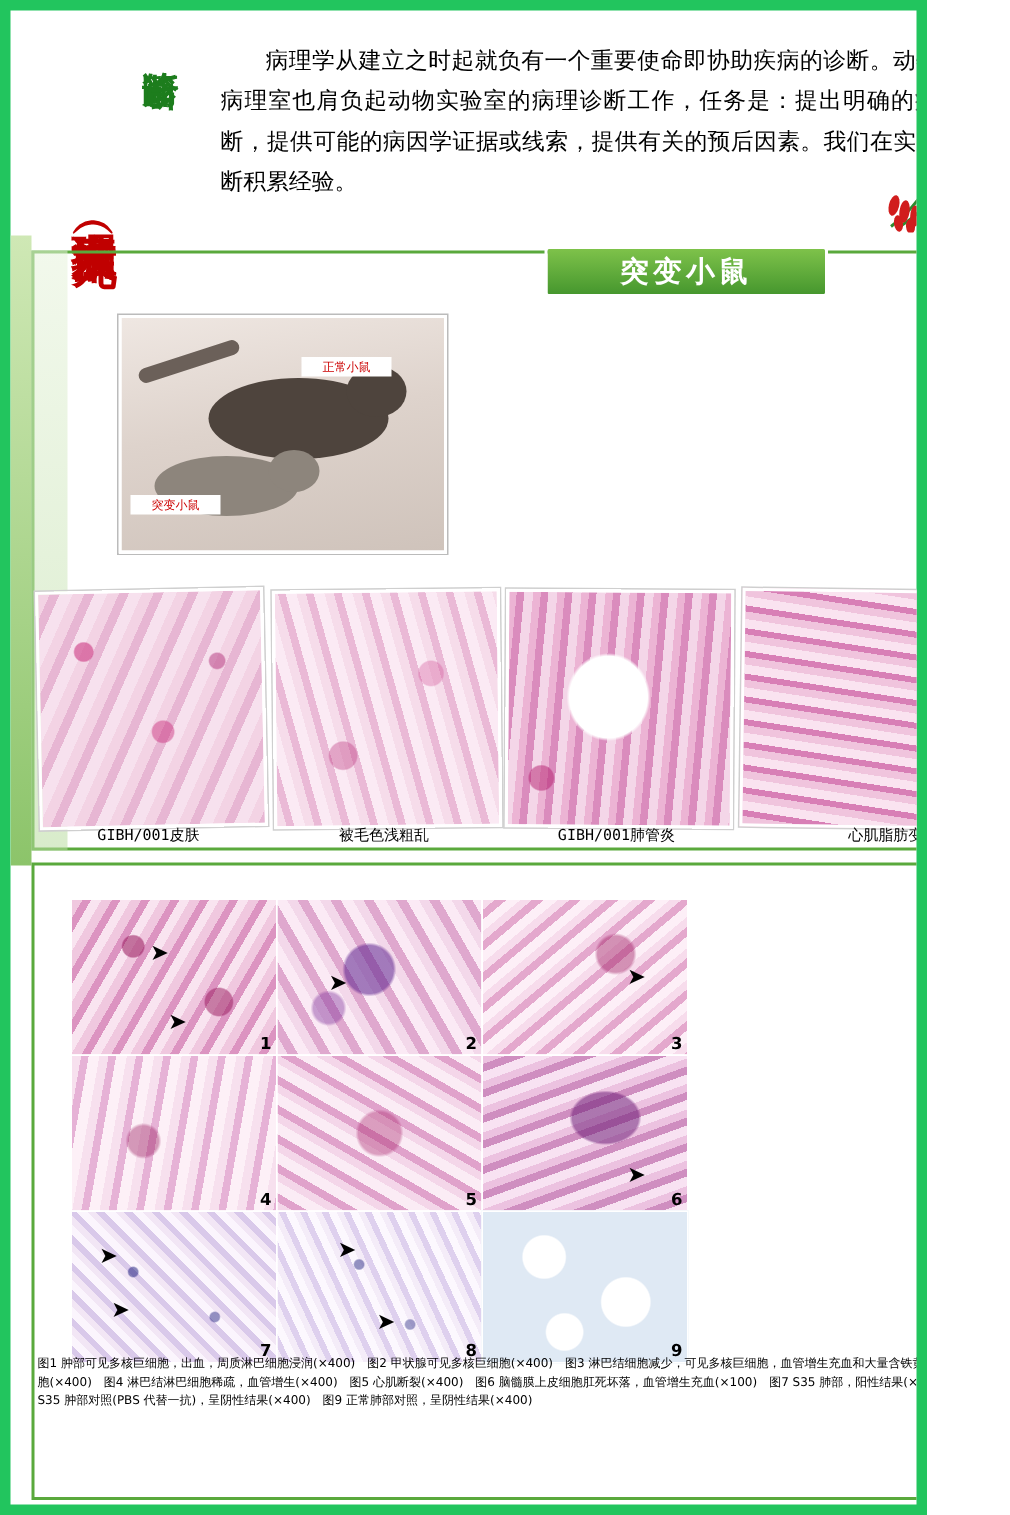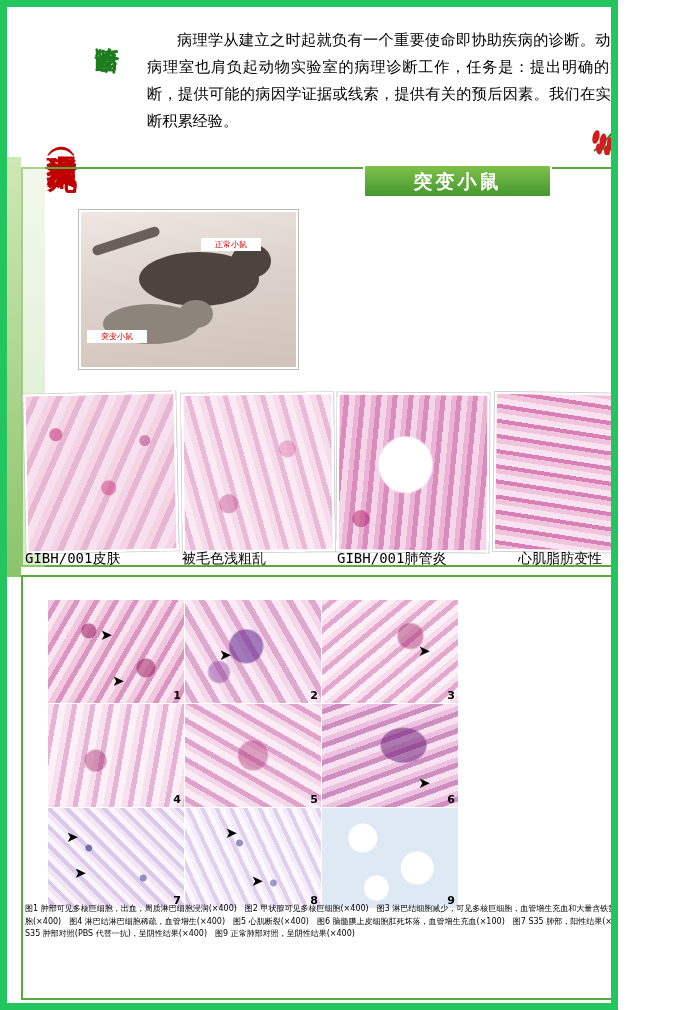--- a/index.html
+++ b/index.html
@@ -150,23 +150,23 @@
   }
   .h1 { left: 18px;  width: 148px; transform: rotate(-1.2deg); }
   .h2 { left: 175px; width: 148px; transform: rotate(-0.6deg); }
   .h3 { left: 330px; width: 148px; transform: rotate(0.4deg); }
   .h4 { left: 487px; width: 155px; transform: rotate(0.8deg); }
 
   .cap {
     position: absolute;
     top: 543px;
     font-family: "DejaVu Sans Mono", monospace;
-    font-size: 14px;
-    color: #000000;
-    text-align: left;
+    font-size: 10px;
+    color: #000000;
+    text-align: center;
     white-space: nowrap;
   }
   .c1 { left: 18px;  width: 148px; }
   .c2 { left: 175px; width: 148px; }
   .c3 { left: 330px; width: 148px; }
   .c4 { left: 511px; width: 155px; }
 
   
   .grid-wrap {
     position: absolute;

